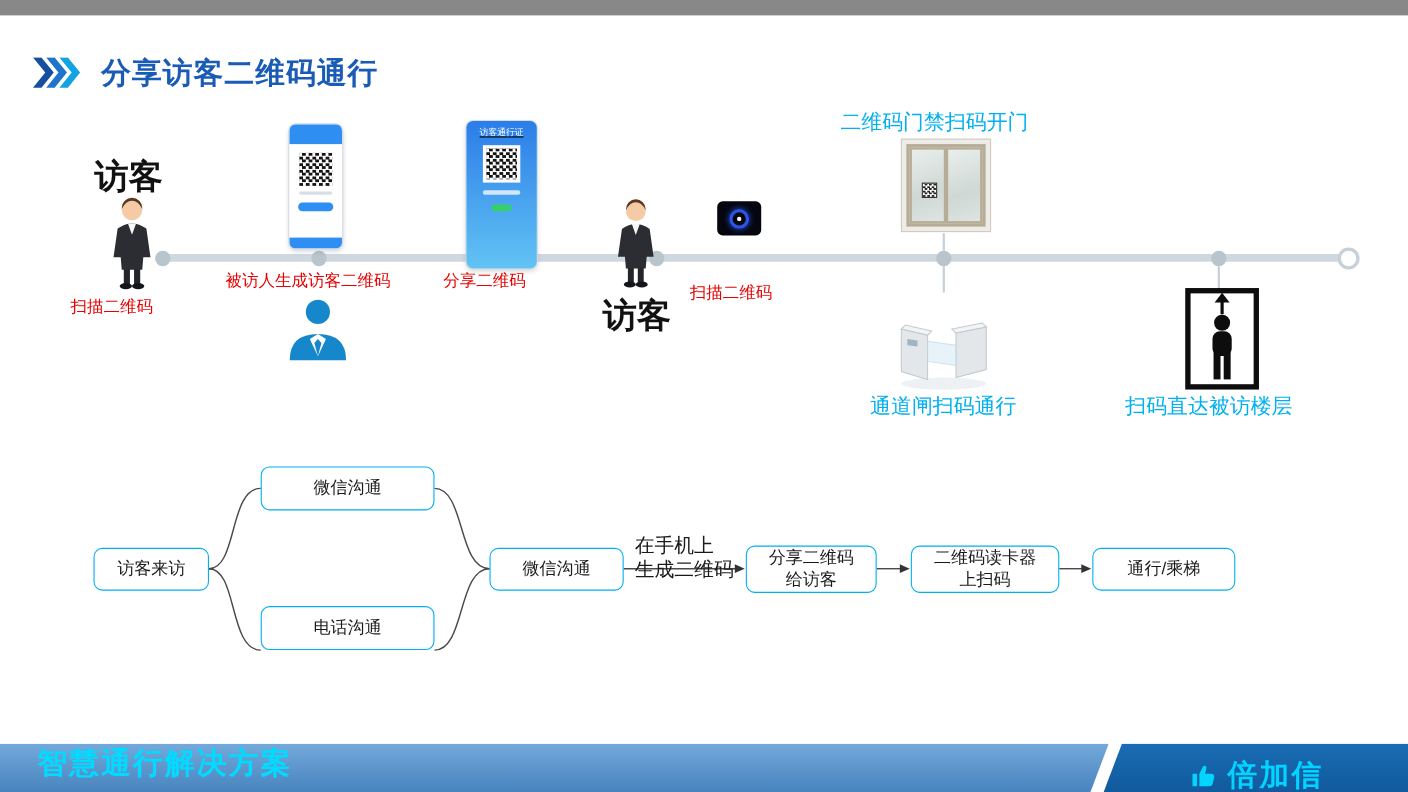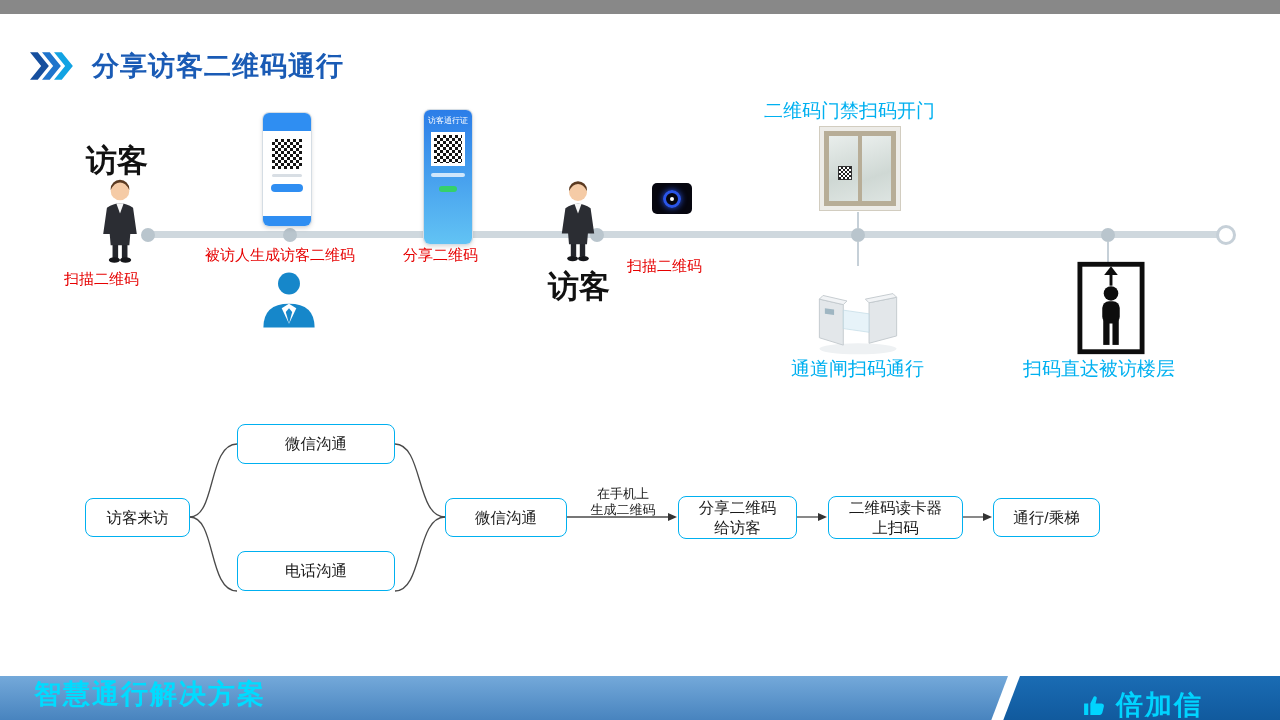--- a/index.html
+++ b/index.html
@@ -26,21 +26,21 @@
   
   .phone{position:absolute;border-radius:6px;overflow:hidden;box-shadow:0 0 0 1px #d5dde4,0 2px 5px rgba(0,0,0,.18);display:flex;flex-direction:column;}
   .qr-pat{background:repeating-conic-gradient(#141414 0% 25%, #ffffff 0% 50%);background-size:6px 6px;}
   .phone1{left:263px;top:99px;width:48px;height:113px;background:#ffffff;}
   .p1-head{height:18px;background:#2f8ef2;flex:none;}
   .p1-qr{width:30px;height:30px;margin:8px auto 0;flex:none;}
   .p1-line{width:30px;height:3px;background:#d8dee4;border-radius:2px;margin:5px auto 0;flex:none;}
   .p1-btn{width:32px;height:8px;background:#2f8ef2;border-radius:4px;margin:7px auto 0;flex:none;}
   .p1-foot{height:10px;background:#2f8ef2;margin-top:auto;flex:none;}
 
-  .phone2{left:424px;top:96px;width:48px;height:134px;background:linear-gradient(180deg,#2b7de8,#62c3f4);}
+  .phone2{left:424px;top:96px;width:64px;height:134px;background:linear-gradient(180deg,#2b7de8,#62c3f4);text-decoration:underline;}
   .p2-head{font-size:8px;color:#ffffff;text-align:center;padding-top:5px;flex:none;}
   .p2-qrcard{width:34px;height:34px;background:#ffffff;margin:6px auto 0;display:flex;align-items:center;justify-content:center;flex:none;}
   .p2-qr{width:28px;height:28px;}
   .p2-line{width:34px;height:4px;background:rgba(255,255,255,.75);border-radius:2px;margin:7px auto 0;flex:none;}
   .p2-btn{width:18px;height:6px;background:#35d06a;border-radius:3px;margin:9px auto 0;flex:none;}
 
   
   .scan-box{position:absolute;left:652px;top:169px;width:40px;height:31px;background:#06060f;border-radius:5px;display:flex;align-items:center;justify-content:center;}
   .scan-ring{width:12px;height:12px;border-radius:50%;border:3px solid #2a55e8;box-shadow:0 0 6px #2a55e8;position:relative;}
   .scan-ring::after{content:"";position:absolute;left:4px;top:4px;width:4px;height:4px;border-radius:50%;background:#fff;}
@@ -49,21 +49,21 @@
   .door{position:absolute;left:819px;top:112px;width:82px;height:85px;background:#edece8;border:1px solid #d2cdc0;box-sizing:border-box;}
   .door-frame{position:absolute;left:4px;top:4px;right:4px;bottom:4px;border:3px solid #b7ad97;background:#dfe4e1;display:flex;}
   .door-panel{flex:1;border:2px solid #b7ad97;background:linear-gradient(160deg,#e9eeec 0%,#cfd8d4 60%,#dde4e1 100%);position:relative;}
   .door-qr{position:absolute;width:12px;height:12px;left:50%;margin-left:-6px;top:30px;background:repeating-conic-gradient(#222 0% 25%, #fff 0% 50%);background-size:4px 4px;border:1px solid #333;}
 
   
   .img-block{position:absolute;}
 
   
   .fbox{position:absolute;background:#fff;border:1.6px solid #00b0f0;border-radius:8px;display:flex;flex-direction:column;align-items:center;justify-content:center;font-size:15.5px;color:#1a1a1a;line-height:1.25;box-sizing:border-box;}
-  .edge-label{position:absolute;left:577px;top:472px;width:92px;text-align:center;font-size:13px;color:#1a1a1a;line-height:1.2;}
+  .edge-label{position:absolute;left:577px;top:472px;width:92px;font-size:18px;color:#1a1a1a;line-height:1.2;}
   #connectors{position:absolute;left:0;top:0;pointer-events:none;}
 
   
   .footer-left{position:absolute;left:0;top:662px;width:1008px;height:58px;background:linear-gradient(180deg,#74a9da,#3a78b6);clip-path:polygon(0 0,100% 0,calc(100% - 22px) 100%,0 100%);display:flex;align-items:flex-start;padding-left:34px;box-sizing:border-box;}
   .footer-left .slogan{font-size:27px;font-weight:bold;color:#00dcff;letter-spacing:2px;}
   .footer-right{position:absolute;left:998px;top:662px;width:282px;height:58px;background:linear-gradient(180deg,#1a6cb4,#0e5496);clip-path:polygon(22px 0,100% 0,100% 100%,0 100%);display:flex;align-items:center;padding-left:84px;box-sizing:border-box;gap:9px;}
   .footer-right .brand{font-size:27px;font-weight:bold;color:#00d4ff;letter-spacing:2px;}
 </style>
 </head>
 <body>
@@ -209,21 +209,21 @@
     <span>微信沟通</span>
   </div>
   <div class="fbox" style="left:678px;top:482px;width:119px;height:43px">
     <span>分享二维码</span>
     <span>给访客</span>
   </div>
   <div class="fbox" style="left:828px;top:482px;width:135px;height:43px">
     <span>二维码读卡器</span>
     <span>上扫码</span>
   </div>
-  <div class="fbox" style="left:993px;top:484px;width:107px;height:39px">
+  <div class="fbox" style="left:993px;top:484px;width:130px;height:39px">
     <span>通行/乘梯</span>
   </div>
 
   <div class="edge-label">
     <div>在手机上</div>
     <div>生成二维码</div>
   </div>
 
   <div class="footer-left">
     <span class="slogan">智慧通行解决方案</span>

